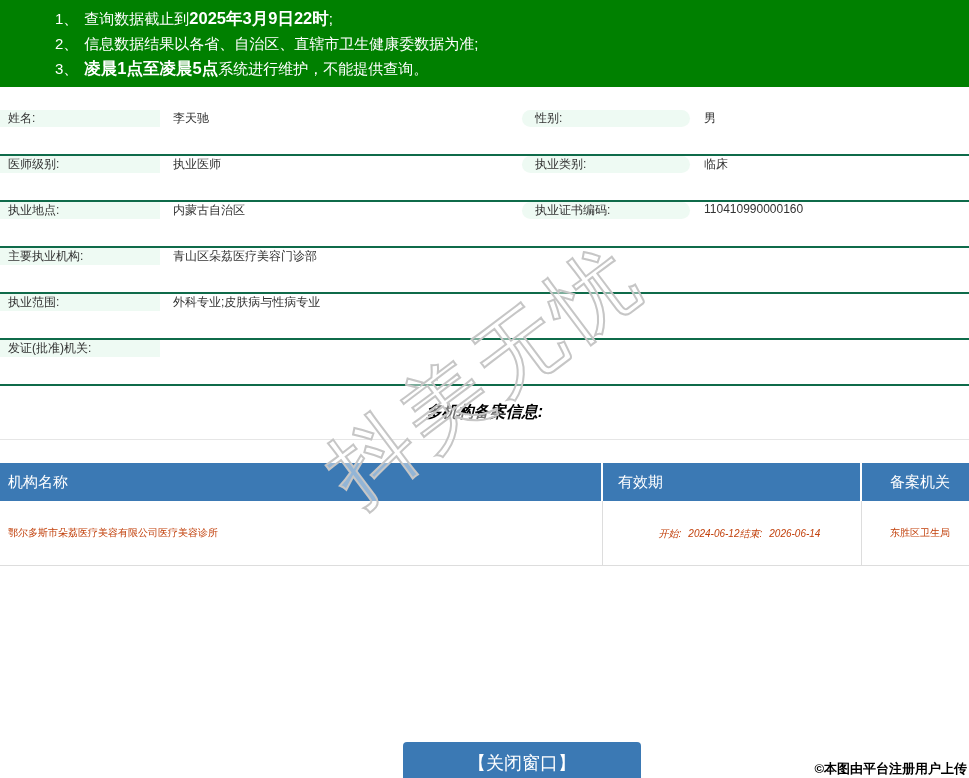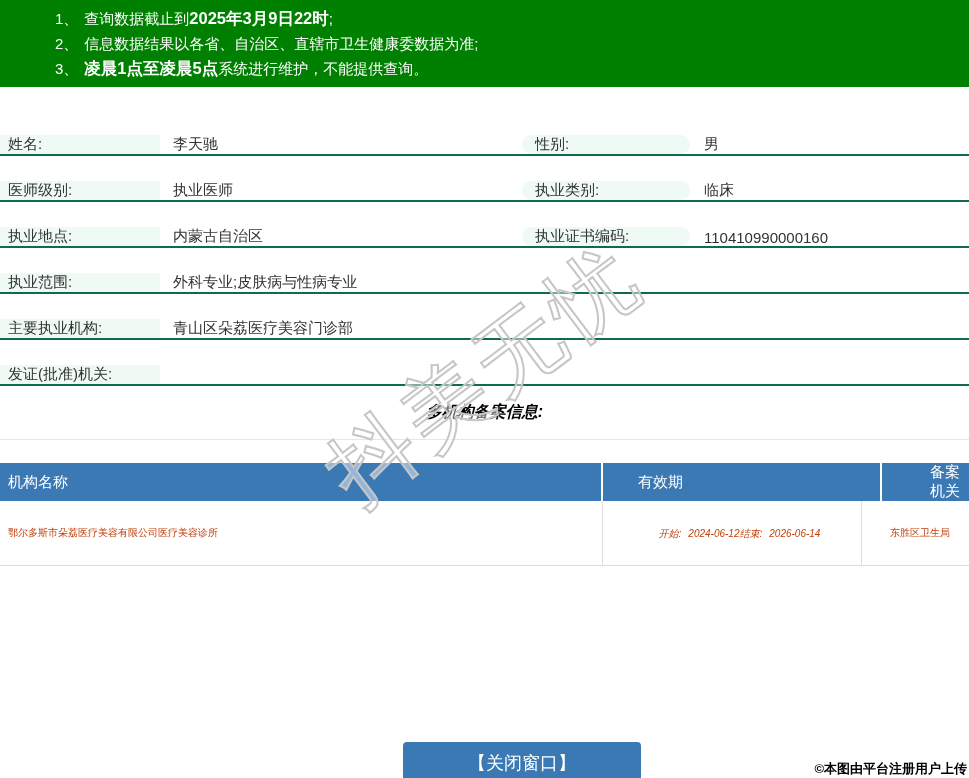--- a/index.html
+++ b/index.html
@@ -8,34 +8,34 @@
     background:#fff; color:#333;
     font-family:"Liberation Sans","DejaVu Sans",sans-serif;
   }
   
   .banner{background:#008000; height:87px; padding-top:6px; box-sizing:border-box;}
   .notice-line{color:#fff; font-size:15px; line-height:25px; padding-left:55px; white-space:nowrap;}
   .notice-num{margin-right:6px;}
   .notice-bold{font-weight:bold; font-size:16.5px;}
   
   .info-table{margin-top:23px;}
-  .irow{display:flex; height:44px; border-bottom:2px solid #0f6b4a; align-items:flex-end; font-size:15px;}
+  .irow{display:flex; height:44px; border-bottom:2px solid #0f6b4a; align-items:flex-start; font-size:12px;}
   .icell{display:flex; align-items:center; box-sizing:border-box;}
   .cell-label{background:#eefaf3;}
   .l1{width:160px; padding-left:8px;}
   .v1{width:362px; padding-left:13px;}
   .l2{width:168px; padding-left:13px;border-radius:12px;}
   .v2{flex:1; padding-left:14px;}
   .vfull{flex:1; padding-left:13px;}
   
   .section-title{margin-top:16px; text-align:center; font-weight:bold; font-size:16px; color:#000; height:22px;font-style:italic;}
   .divider{border-bottom:1px solid #e6e6e6; margin-top:15px;}
   
   .filing-table{margin-top:23px;}
-  .fheader{display:flex; background:#3b79b4; height:38px; color:#fff; font-size:15px;gap:20px;}
+  .fheader{display:flex; background:#3b79b4; height:38px; color:#fff; font-size:15px;}
   .fcell{display:flex; align-items:center; box-sizing:border-box;}
   .fc1{width:603px; padding-left:8px;}
   .fc2{width:259px; padding-left:15px;}
   .fc3{flex:1; padding-left:28px;}
   .fheader .fc1,.fheader .fc2{border-right:2px solid #fff;}
   .frow{display:flex; border-bottom:1px solid #ddd; font-size:10px; color:#c2410c; height:64px;}
   .frow .fc1,.frow .fc2{border-right:1px solid #ddd;}
   .validity{display:flex; flex-direction:row; justify-content:center; line-height:27px;font-style:italic;}
   .vl-label{margin-right:7px;}
   
@@ -90,27 +90,27 @@
     </div>
 
     <div class="irow">
       <div class="icell cell-label l1">执业地点:</div>
       <div class="icell v1">内蒙古自治区</div>
       <div class="icell cell-label l2">执业证书编码:</div>
       <div class="icell v2">110410990000160</div>
     </div>
 
     <div class="irow">
-      <div class="icell cell-label l1">执业范围:</div>
-      <div class="icell vfull">外科专业;皮肤病与性病专业</div>
+      <div class="icell cell-label l1">主要执业机构:</div>
+      <div class="icell vfull">青山区朵荔医疗美容门诊部</div>
     </div>
 
     <div class="irow">
-      <div class="icell cell-label l1">主要执业机构:</div>
-      <div class="icell vfull">青山区朵荔医疗美容门诊部</div>
+      <div class="icell cell-label l1">执业范围:</div>
+      <div class="icell vfull">外科专业;皮肤病与性病专业</div>
     </div>
 
     <div class="irow">
       <div class="icell cell-label l1">发证(批准)机关:</div>
     </div>
 
   </div>
 
   <div class="section-title">多机构备案信息:</div>
   <div class="divider"></div>

